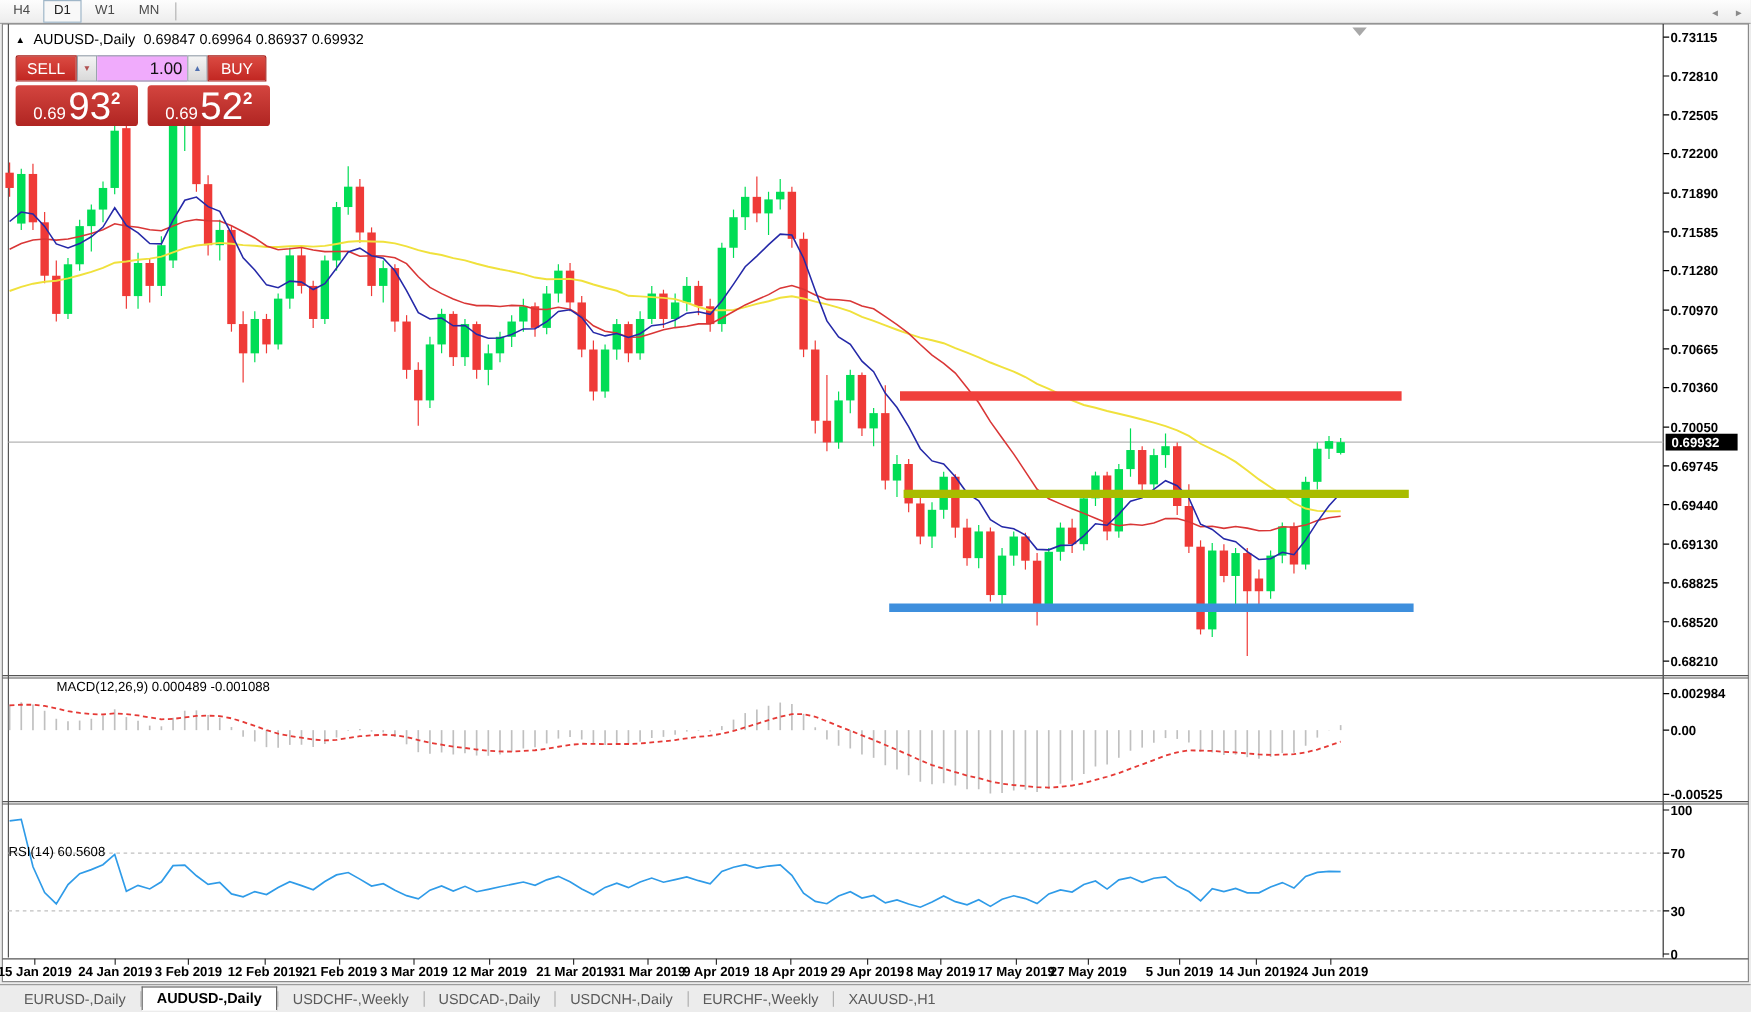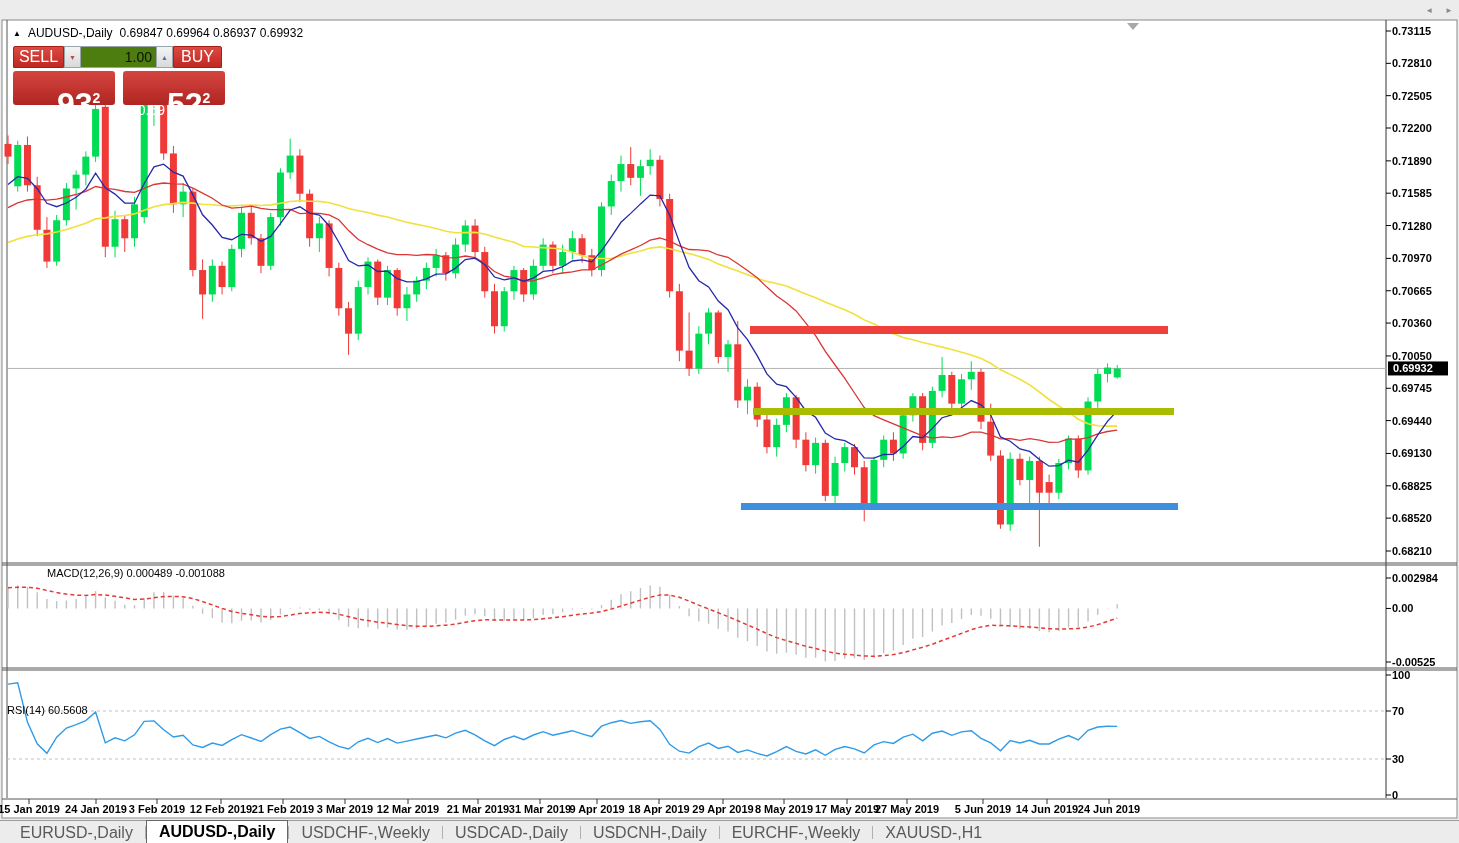--- a/index.html
+++ b/index.html
@@ -19,60 +19,67 @@
   #chart-svg{position:absolute;left:0;top:0;}
 
   
   #title-row{position:absolute;left:13px;top:26px;font-size:12px;color:#000;
     display:flex;align-items:center;gap:7px;white-space:nowrap;}
   #title-tri{font-size:8px;color:#000;}
 
   
   #trade-panel{position:absolute;left:13px;top:46px;width:213px;}
   #tp-row1{display:flex;height:22px;}
-  .tp-btn{background:linear-gradient(#db4a42,#c22722);color:#fff;font-size:16px;
+  .tp-btn{background:linear-gradient(#db4a42,#c22722);color:#fff;font-size:13px;
     display:flex;align-items:center;justify-content:center;border:1px solid #a81f1a;}
   #tp-sell{width:49px;border-radius:2px 0 0 0;}
   #tp-buy{width:47px;border-radius:0 2px 0 0;text-align:center;}
   .tp-spin{width:15px;background:linear-gradient(#f4f4f4,#d9d9d9);
     border:1px solid #9aa4ad;display:flex;align-items:center;justify-content:center;
     font-size:7px;}
   #tp-down{color:#b05050;}
   #tp-up{color:#5070b0;}
   #tp-vol{width:67px;border:1px solid #9aa4ad;border-left:none;border-right:none;
-    background:#4d7c0f;font-size:14px;color:#111;text-align:right;padding:0 4px;
+    background:#f0abfc;font-size:14px;color:#111;text-align:right;padding:0 4px;
     display:flex;align-items:center;justify-content:flex-end;}
   #tp-row2{display:flex;gap:8px;margin-top:3px;}
   .quote-box{width:102px;height:34px;border-radius:3px;color:#fff;
     background:linear-gradient(#d4453f,#b02522);display:flex;align-items:baseline;
     justify-content:center;padding-top:2px;box-sizing:border-box;}
   .q-small{font-size:14px;font-weight:normal;margin-right:2px;}
-  .q-big{font-size:32px;font-weight:700;line-height:30px;margin-top:16px;}
+  .q-big{font-size:32px;font-weight:400;line-height:30px;}
   .q-sup{font-size:14px;font-weight:bold;position:relative;top:-12px;}
 
   
   .pane-label{position:absolute;font-size:11px;color:#000;white-space:nowrap;}
   #macd-label{left:11px;top:567px;padding-left:36px;}
   #rsi-label{left:7px;top:704px;}
 
   
   #tabbar{position:absolute;left:0;top:820px;width:1459px;height:23px;
     background:#ececec;border-top:1px solid #9c9c9c;display:flex;align-items:center;}
-  .symtab{font-size:16px;color:#5a5a5a;padding:2px 12px;white-space:nowrap;cursor:default;}
+  .symtab{font-size:12px;color:#5a5a5a;padding:2px 12px;white-space:nowrap;cursor:default;}
   .symtab.active{background:#fff;color:#000;font-weight:bold;
     border:1px solid #666;border-bottom:1px solid #fff;padding:2px 12px;margin-top:-2px;}
   .tab-sep{width:1px;height:13px;background:#b0b0b0;}
   #tab-scroll{position:absolute;right:6px;top:6px;display:flex;gap:12px;
     font-size:8px;color:#8a8a8a;}
 </style>
 </head>
 <body>
 
 <div id="stage">
 
+  <div id="toolbar">
+      <div class="tfbtn">H4</div>
+      <div class="tfbtn active">D1</div>
+      <div class="tfbtn">W1</div>
+      <div class="tfbtn">MN</div>
+      <div class="tb-divider"></div>
+    </div>
 
   <svg id="chart-svg" width="1459" height="843" viewBox="0 0 1459 843">
       <rect x="2" y="20" width="1455" height="798" fill="#fff" stroke="#8a8a8a"></rect>
       <line x1="7" y1="20" x2="7" y2="798" stroke="#555"></line>
       <line x1="1386" y1="20" x2="1386" y2="798" stroke="#333"></line>
       <line x1="2" y1="563" x2="1457" y2="563" stroke="#555"></line>
       <line x1="2" y1="565" x2="1457" y2="565" stroke="#555"></line>
       <line x1="2" y1="668" x2="1457" y2="668" stroke="#555"></line>
       <line x1="2" y1="670" x2="1457" y2="670" stroke="#555"></line>
       <line x1="2" y1="799" x2="1457" y2="799" stroke="#555"></line>

